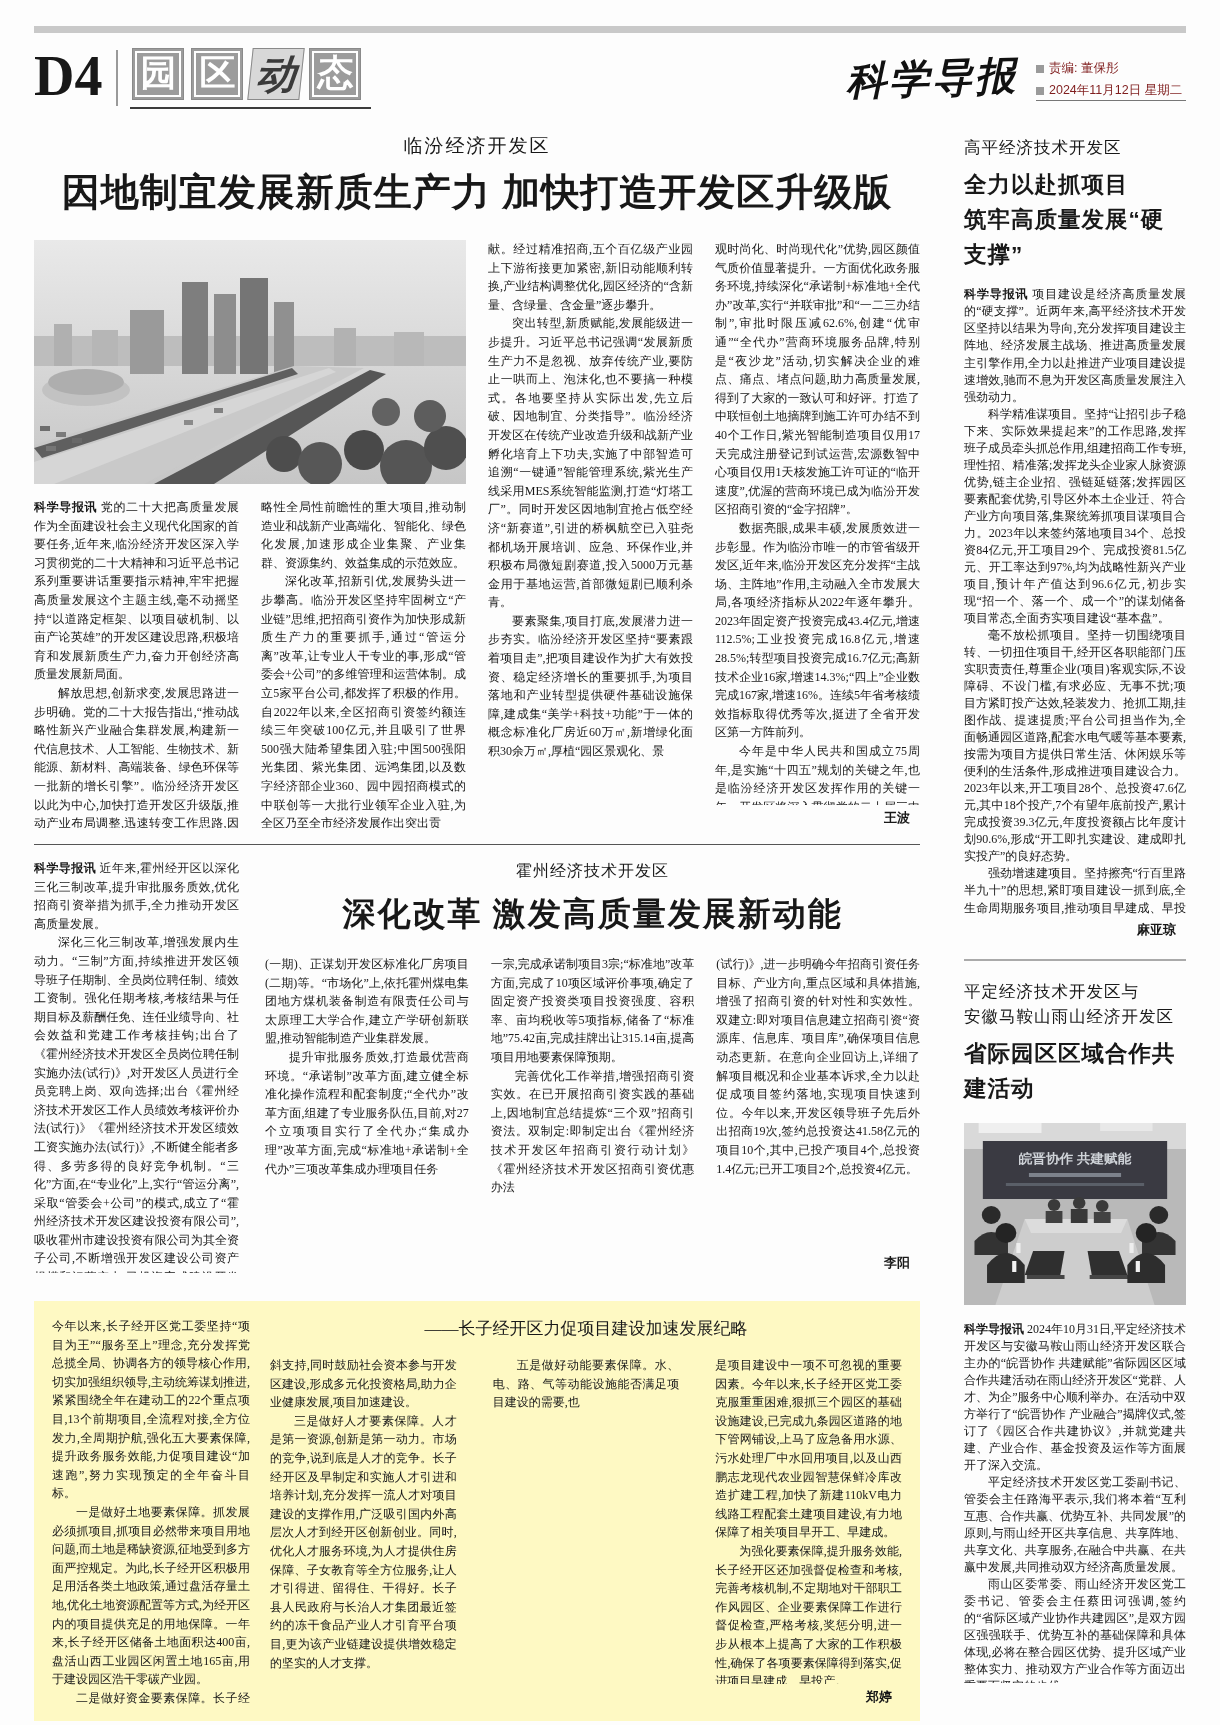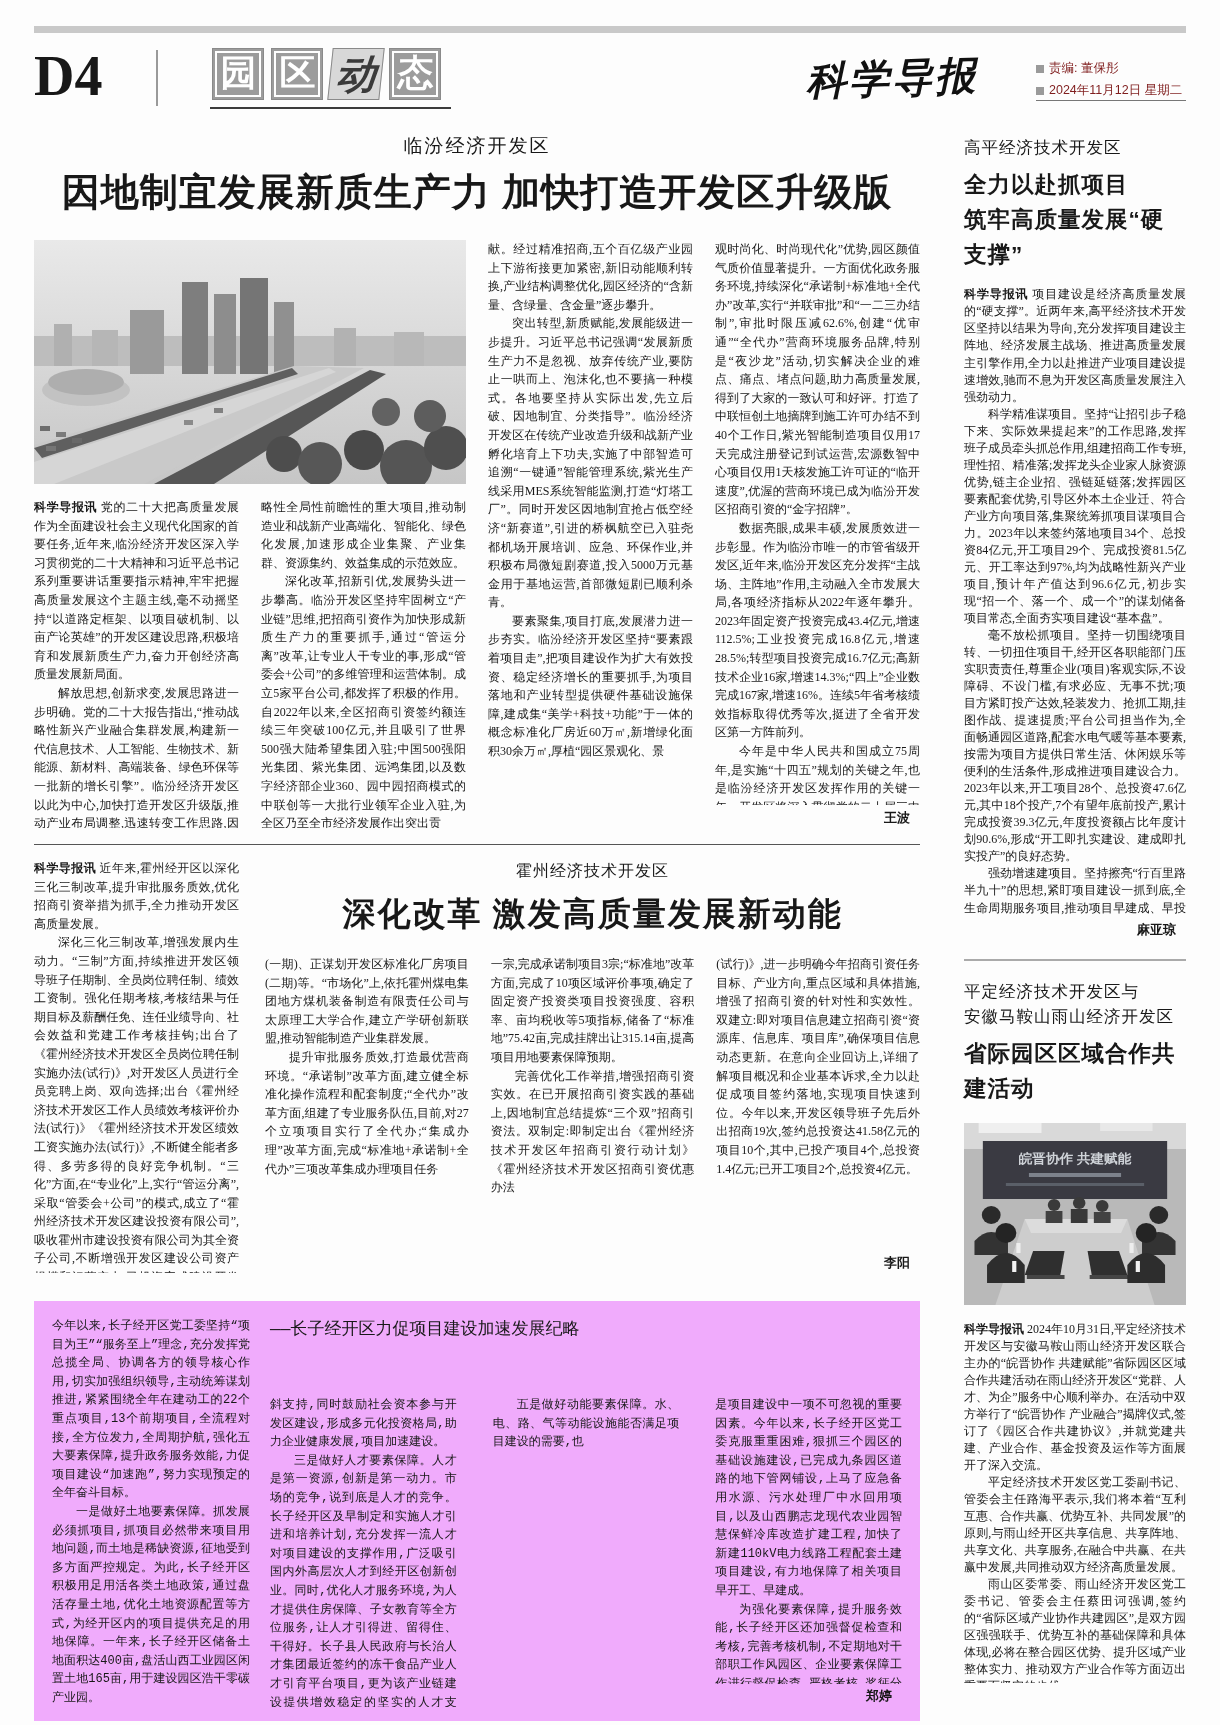--- a/index.html
+++ b/index.html
@@ -6,21 +6,21 @@
   html,body { margin:0; padding:0; }
   body {
     width:1220px; height:1725px; background:#fdfdfd; color:#181818;
     font-family:"Liberation Serif","DejaVu Serif",serif;
     -webkit-font-smoothing:antialiased;
   }
   .page { padding:0 34px; }
   .topband { height:7px; background:#c9c9c9; margin-top:26px; }
 
   
-  .hdr { display:flex; align-items:center; height:82px; margin-top:4px;gap:40px; }
+  .hdr { display:flex; align-items:center; height:82px; margin-top:4px; }
   .ed { font-weight:bold; font-size:56px; font-family:"Liberation Serif",serif; line-height:1; padding-bottom:4px; }
   .vline { width:2px; height:56px; background:#9a9a9a; margin:0 12px 0 14px; }
   .tiles { display:flex; gap:7px; border-bottom:2px solid #3c3c3c; padding:0 10px 7px 2px; }
   .tile {
     width:52px; height:52px; background:#9c9c9c; color:#fff;
     font-family:"Liberation Sans","DejaVu Sans",sans-serif; font-weight:bold; font-size:36px;
     display:flex; align-items:center; justify-content:center;
     outline:2px solid #fff; outline-offset:-5px; border:1px solid #8a8a8a;
   }
   .tile.script { background:#d8d8d8; color:#3a3a3a; outline:none; font-family:"DejaVu Serif",serif; font-style:italic; font-weight:bold; transform:skewX(-6deg); font-size:40px; }
@@ -59,26 +59,26 @@
   .hz-col1 { width:205px; flex:none; height:100%; }
   .hz-right { flex:1; display:flex; flex-direction:column; min-width:0; }
   .kicker2 { text-align:center; font-family:"Liberation Sans","DejaVu Sans",sans-serif; font-size:16px; letter-spacing:1px; margin:2px 0 10px; }
   .head2 { text-align:center; font-weight:bold; font-size:33px; letter-spacing:2px; margin:0 0 18px; }
   .hz-body { display:flex; gap:22px; flex:1; min-height:0; }
   .hz-body .body-col { flex:1; height:100%; }
   .hz-body .lastcol { display:flex; flex-direction:column; overflow:visible; }
   .hz-body .lastcol .fill { flex:1; overflow:hidden; }
 
   
-  .zz { background:#f0abfc; margin-top:28px; padding:16px 18px 14px; height:420px; display:flex; gap:20px;font-family:Liberation Mono, monospace; }
+  .zz { background:#fef9c3; margin-top:28px; padding:16px 18px 14px; height:420px; display:flex; gap:20px; }
   .zz-col1 { width:198px; flex:none; height:100%; }
   .zz-right { flex:1; display:flex; flex-direction:column; min-width:0; }
   .head3 { text-align:center; font-weight:bold; font-size:38px; letter-spacing:7px; margin:4px 0 12px; white-space:nowrap; }
-  .sub3 { text-align:left; font-size:17px; margin:0 0 16px; }
-  .zz-body { display:flex; gap:36px; flex:1; min-height:0;margin-top:40px; }
+  .sub3 { text-align:center; font-size:17px; margin:0 0 16px; }
+  .zz-body { display:flex; gap:36px; flex:1; min-height:0; }
   .zz-body .body-col { flex:1; height:100%; }
   .zz-body .lastcol { display:flex; flex-direction:column; overflow:visible; }
   .zz-body .lastcol .fill { flex:1; overflow:hidden; }
 
   
   .kickerR { font-family:"Liberation Sans","DejaVu Sans",sans-serif; font-size:16.5px; line-height:1.5; margin:14px 0 8px; letter-spacing:1px; }
   .headR { font-family:"Liberation Sans","DejaVu Sans",sans-serif; font-weight:800; font-size:22.5px; line-height:1.55; margin:0 0 14px; letter-spacing:1px; }
   .gp-body { height:632px; }
   .rail .body-col { font-size:12px; line-height:1.42; }
   .rail-div { border:none; border-top:2px solid #aaa; margin:20px 0 18px; }

